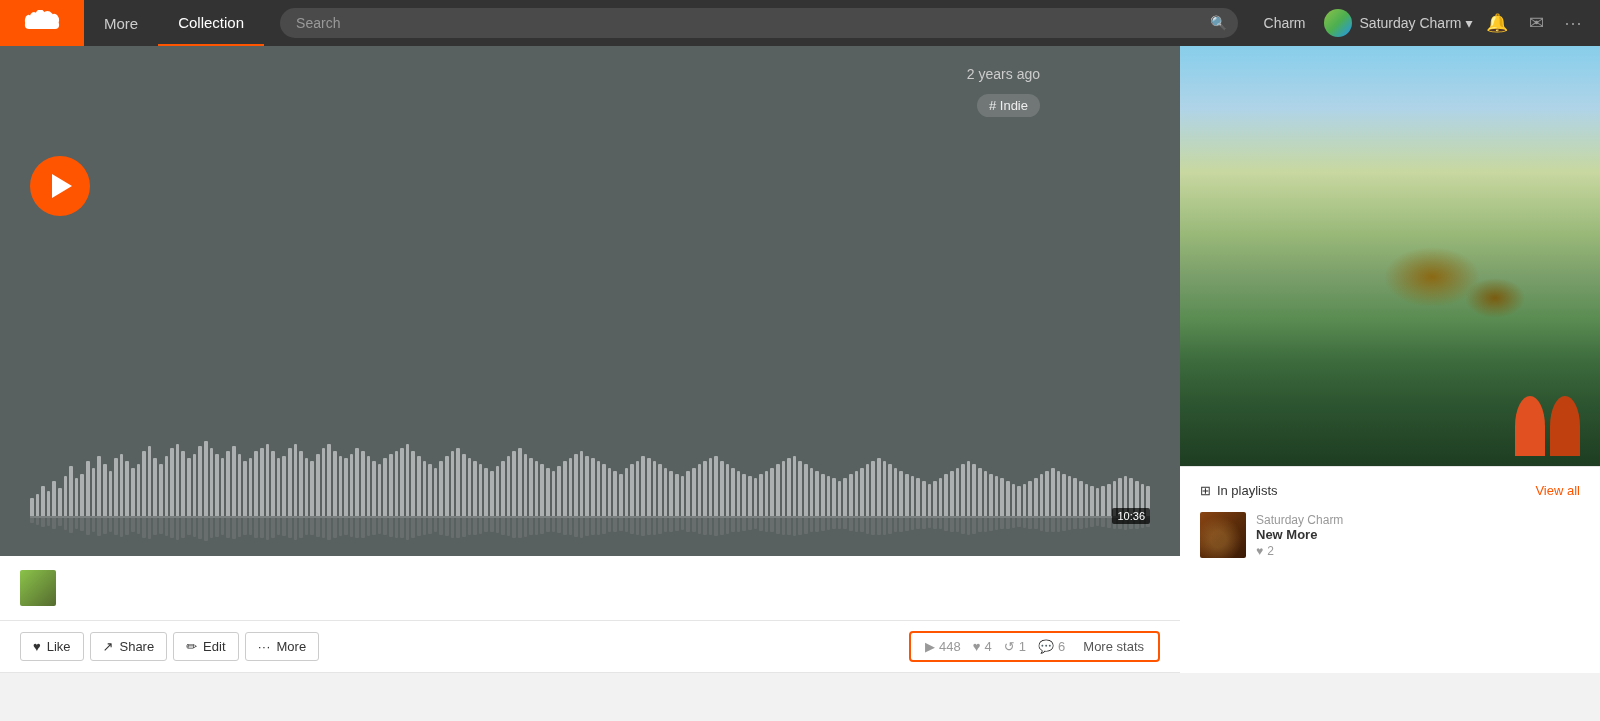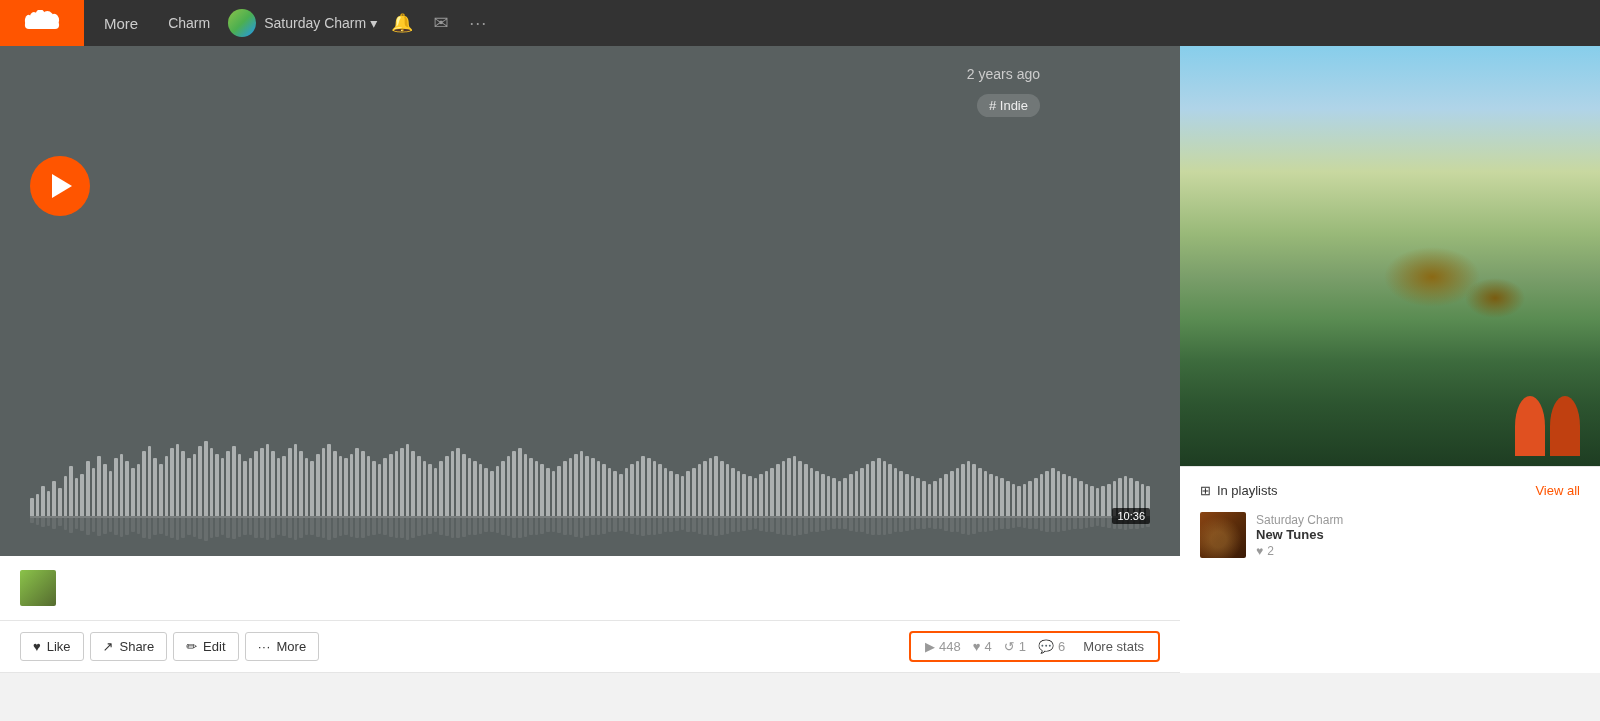--- a/index.html
+++ b/index.html
@@ -429,20 +429,25 @@
         <ellipse cx="10" cy="18" rx="8" ry="14"></ellipse>
         <ellipse cx="22" cy="14" rx="10" ry="16"></ellipse>
         <ellipse cx="36" cy="10" rx="12" ry="18"></ellipse>
         <ellipse cx="52" cy="12" rx="14" ry="16"></ellipse>
         <ellipse cx="67" cy="16" rx="11" ry="14"></ellipse>
         <rect x="2" y="18" width="76" height="18" rx="9"></rect>
       </svg>
     </span>
   </div>
   <a class="nav-link">More</a>
+  <a class="nav-link nav-collection">Collection</a>
+  <div class="nav-search">
+    <input type="text" placeholder="Search" style="">
+    <span class="search-icon-wrap">🔍</span>
+  </div>
   <div class="nav-right">
     <span class="nav-upload">Charm</span>
     <div class="nav-avatar"></div>
     <span class="nav-username">
       <span>Saturday Charm</span>
       <span>▾</span>
     </span>
     <span class="nav-bell">🔔</span>
     <span class="nav-mail">✉</span>
     <span class="nav-dots">···</span>
@@ -933,21 +938,21 @@
         <span class="playlist-title">
           <span>⊞</span>
           <span>In playlists</span>
         </span>
         <a class="view-all-link">View all</a>
       </div>
       <div class="playlist-item">
         <div class="playlist-thumb"></div>
         <div class="playlist-info">
           <div class="playlist-artist">Saturday Charm</div>
-          <div class="playlist-name">New Tunes</div>
+          <div class="playlist-name">New More</div>
           <div class="playlist-likes">
             <span>♥</span>
             <span>2</span>
           </div>
         </div>
       </div>
     </div>
 
   </div>
 

